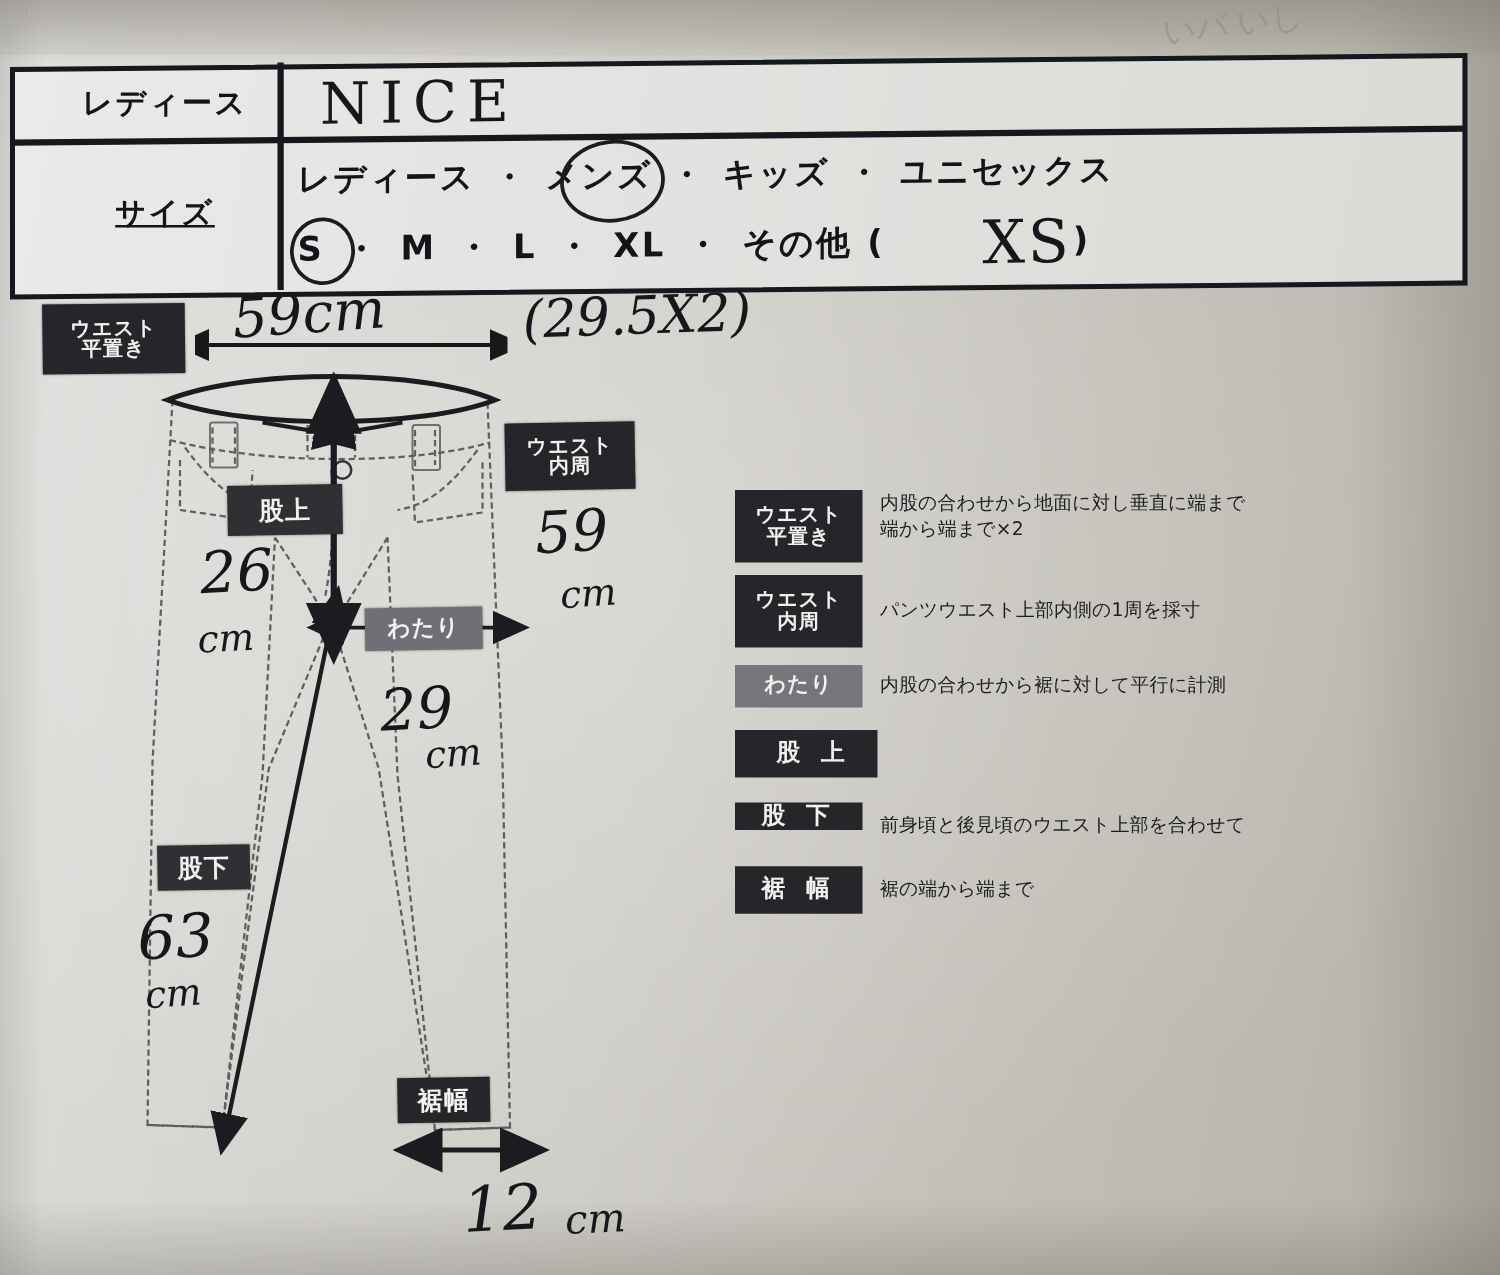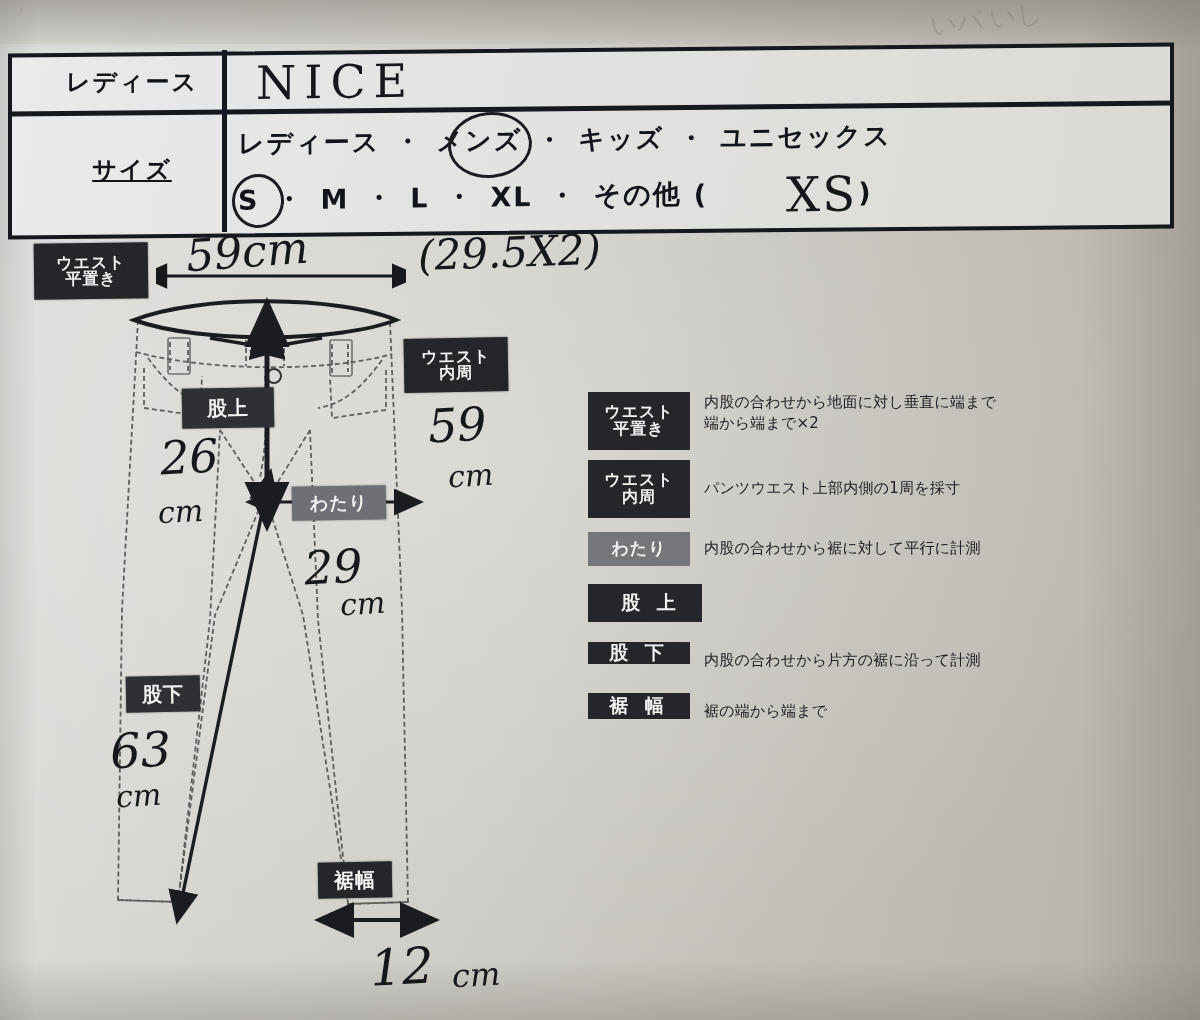--- a/index.html
+++ b/index.html
@@ -320,26 +320,26 @@
     <div class="legbadge" style="height:38px;font-size:19px;letter-spacing:5px;padding-left:12px;">
       <span>股 上</span>
     </div>
   </div>
 
   <div class="legrow" style="margin-bottom:22px;">
     <div class="legbadge" style="height:22px;font-size:19px;letter-spacing:5px;">
       <span>股 下</span>
     </div>
     <div class="legtext" style="padding-top:8px;">
-      <div>内股の合わせから片方の裾に沿って計測</div>
+      <div>前身頃と後見頃のウエスト上部を合わせて</div>
     </div>
   </div>
 
   <div class="legrow">
-    <div class="legbadge" style="height:26px;font-size:19px;letter-spacing:5px;">
+    <div class="legbadge" style="height:38px;font-size:19px;letter-spacing:5px;">
       <span>裾 幅</span>
     </div>
     <div class="legtext" style="padding-top:8px;text-align:right;">
       <div>裾の端から端まで</div>
     </div>
   </div>
 
 </div>
 
 </body></html>

